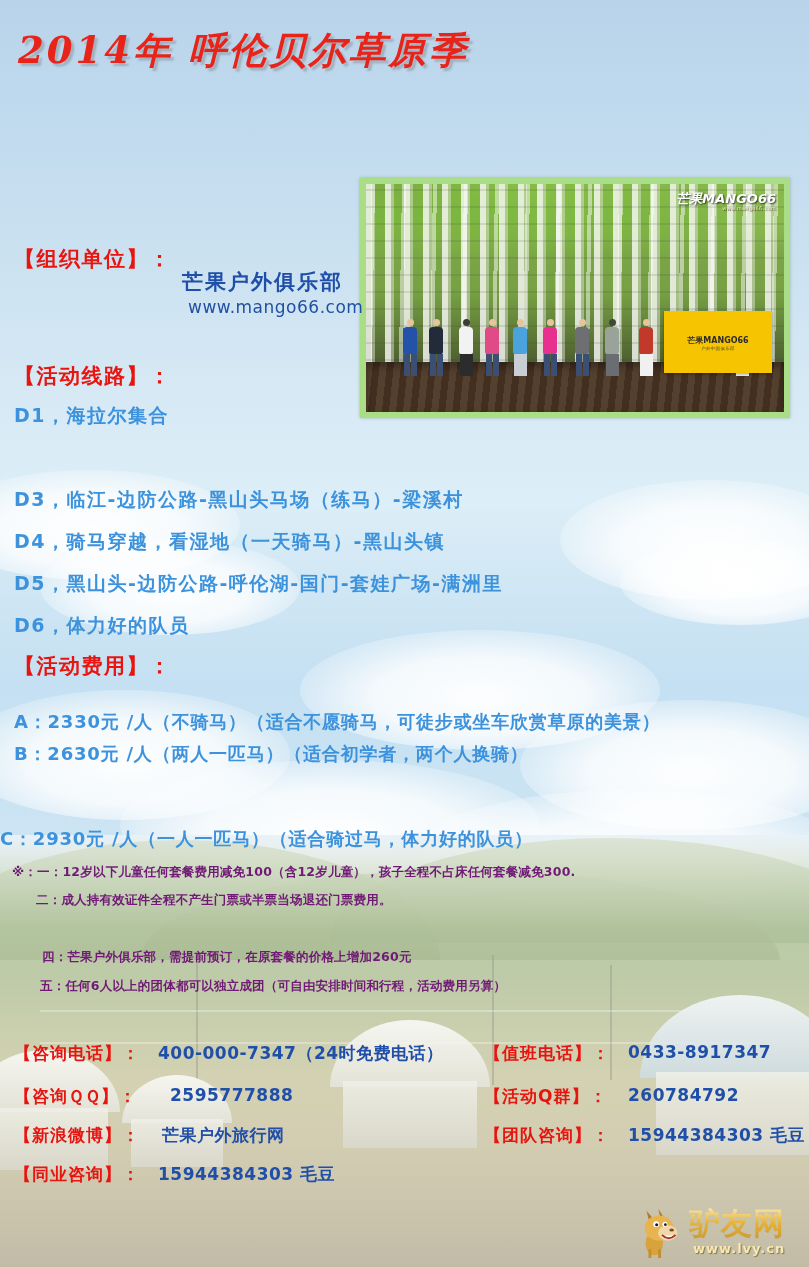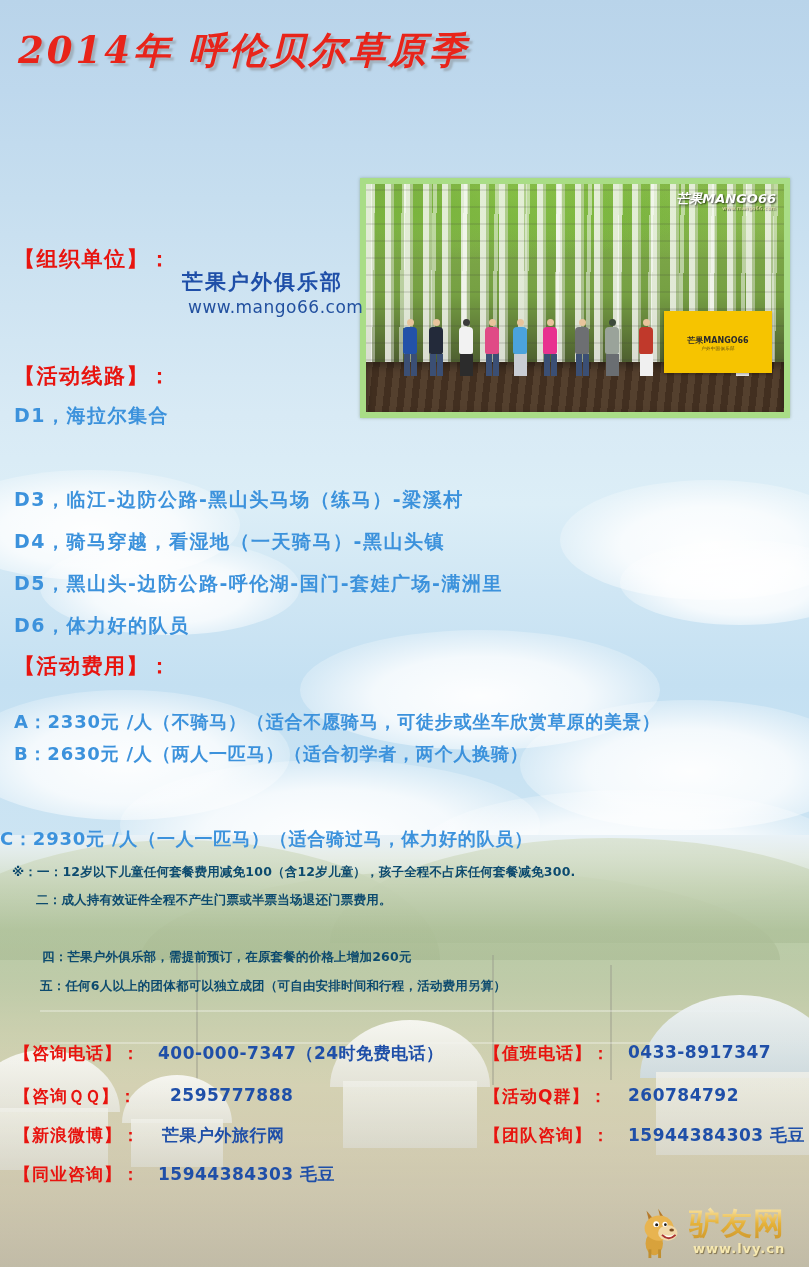--- a/index.html
+++ b/index.html
@@ -276,21 +276,21 @@
   .price-line {
     position: absolute;
     color: #3c92dc;
     font-size: 18px;
     font-weight: bold;
     letter-spacing: 0.8px;
     white-space: nowrap;
   }
   .note-line {
     position: absolute;
-    color: #0c4a6e;
+    color: #701a75;
     font-size: 12.5px;
     font-weight: bold;
     letter-spacing: 0.2px;
     white-space: nowrap;
   }
   .contact-label {
     position: absolute;
     color: #e8140f;
     font-weight: bold;
     font-size: 17px;

